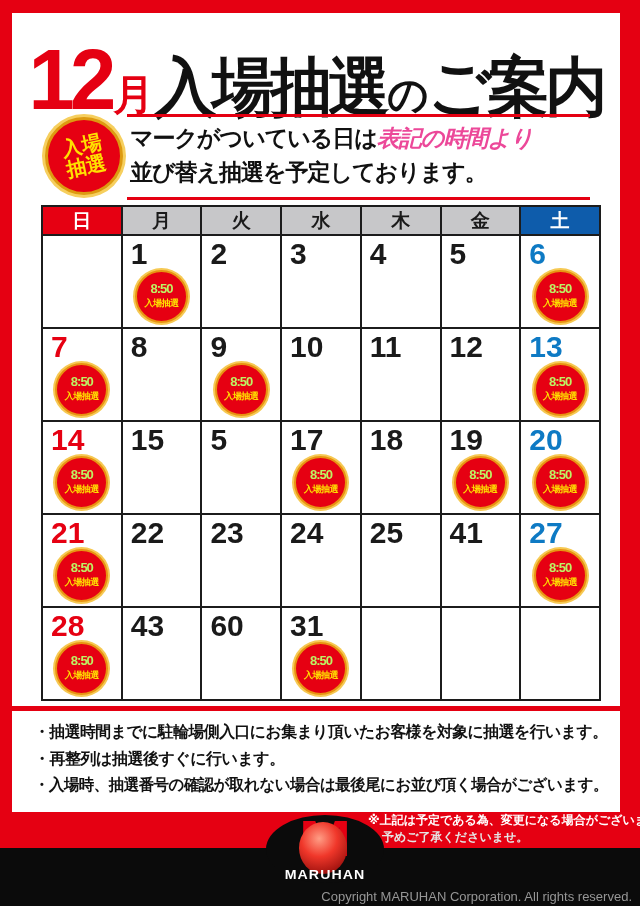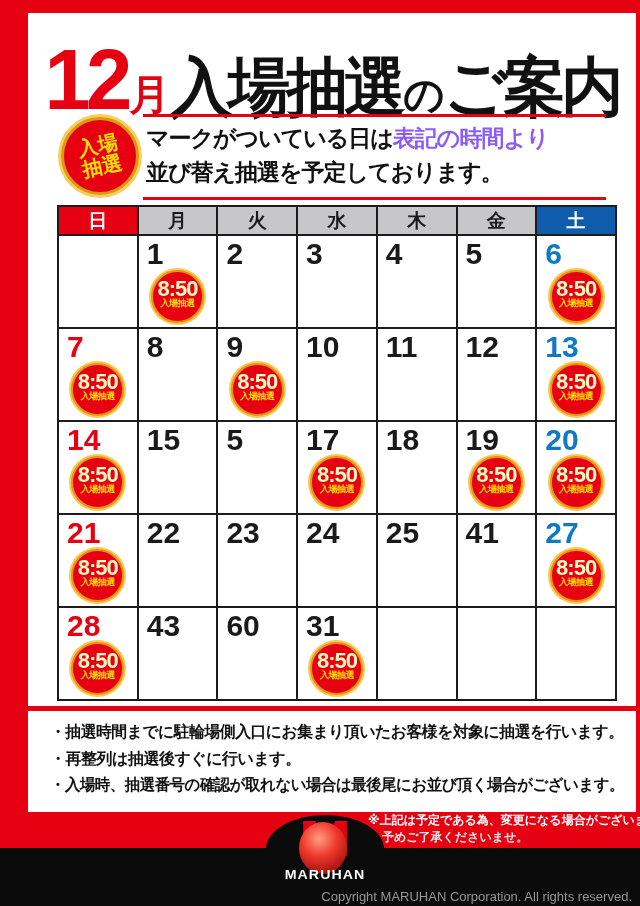--- a/index.html
+++ b/index.html
@@ -1,21 +1,21 @@
 <!DOCTYPE html>
 <html><head>
 <meta charset="utf-8">
 <style>
   html,body{margin:0;padding:0;background:#555;}
   .page{
     position:relative;width:640px;height:906px;background:#e50012;
     font-family:"Liberation Sans","DejaVu Sans",sans-serif;overflow:hidden;
     margin:0 auto;
   }
-  .panel{position:absolute;left:28px;top:13px;width:608px;height:799px;background:#ffffff;}
+  .panel{position:absolute;left:12px;top:13px;width:608px;height:799px;background:#ffffff;}
 
   
   .title{position:absolute;left:0;top:26px;width:608px;text-align:center;white-space:nowrap;}
   .title .wrap{display:inline-block;white-space:nowrap;}
   .t{font-weight:900;display:inline-block;vertical-align:baseline;}
   .t-month{color:#e50012;font-size:86px;letter-spacing:-5px;line-height:80px;}
   .t-msuf{color:#e50012;font-size:42px;letter-spacing:-2px;margin:0 2px 0 2px;}
   .t-main{color:#111;font-size:64px;letter-spacing:-4px;line-height:80px;}
   .t-small{color:#111;font-size:42px;letter-spacing:-2px;margin:0 1px;}
 
@@ -25,40 +25,40 @@
     background:#e60012;border:3px solid #dd9a10;box-shadow:0 0 0 3px #f6cf5e;
     display:flex;align-items:center;justify-content:center;
   }
   .circle-badge .rot{transform:rotate(-12deg);text-align:center;color:#ffe100;
     font-weight:900;font-size:20px;line-height:21px;letter-spacing:0px;}
   .rule{position:absolute;left:115px;width:463px;height:3px;background:#e50012;}
   .rule-top{top:101px;}
   .rule-bottom{top:184px;}
   .intro-text{position:absolute;left:118px;top:108px;width:470px;
     font-weight:900;font-size:23px;line-height:34px;color:#111;white-space:nowrap;letter-spacing:-1px;}
-  .intro-text .hl{color:#8b5cf6;}
+  .intro-text .hl{color:#ec4899;font-style:italic;}
 
   
   table.calendar{position:absolute;left:29px;top:192px;width:560px;
     border-collapse:collapse;table-layout:fixed;}
   table.calendar th,table.calendar td{border:2px solid #1c1c1c;padding:0;}
   table.calendar th{height:27px;font-size:19px;font-weight:900;text-align:center;}
   .th-sun{background:#e60012;color:#ffffff;}
   .th-wd{background:#c7c7c9;color:#1a1a1a;}
   .th-sat{background:#0e5cab;color:#ffffff;}
   table.calendar td{height:91px;vertical-align:top;background:#ffffff;}
   .dnum{height:30px;padding:3px 0 0 8px;font-size:30px;line-height:30px;font-weight:900;color:#1a1a1a;}
   .td-sun .dnum{color:#e60012;}
   .td-sat .dnum{color:#0e7ac4;}
   .cbadge{
     width:53px;height:53px;margin:1px auto 0;border-radius:50%;
     background:#e60012;border:2px solid #e89312;box-shadow:0 0 0 2px #f6c953;
     text-align:center;box-sizing:border-box;
   }
-  .cbadge .bt{margin-top:8px;font-size:22px;line-height:17px;font-weight:900;color:#fef9c3;letter-spacing:-1px;}
+  .cbadge .bt{margin-top:8px;font-size:13px;line-height:17px;font-weight:900;color:#bef264;letter-spacing:-1px;}
   .cbadge .bl{margin-top:1px;font-size:9px;line-height:10px;font-weight:900;color:#ffe100;letter-spacing:-0.5px;}
 
   
   .sep-line{position:absolute;left:0;top:693px;width:608px;height:5px;background:#e50012;}
   .notes{position:absolute;left:22px;top:706px;width:574px;margin:0;padding:0;list-style:none;}
   .notes li{font-size:16px;line-height:26.5px;font-weight:900;color:#111;white-space:nowrap;letter-spacing:-0.5px;}
 
   
   .disclaimer1{position:absolute;left:368px;top:812px;font-size:12px;font-weight:700;color:#ffffff;white-space:nowrap;}
   .disclaimer2{position:absolute;left:382px;top:829px;font-size:12px;font-weight:700;color:#e5e5e5;white-space:nowrap;}

